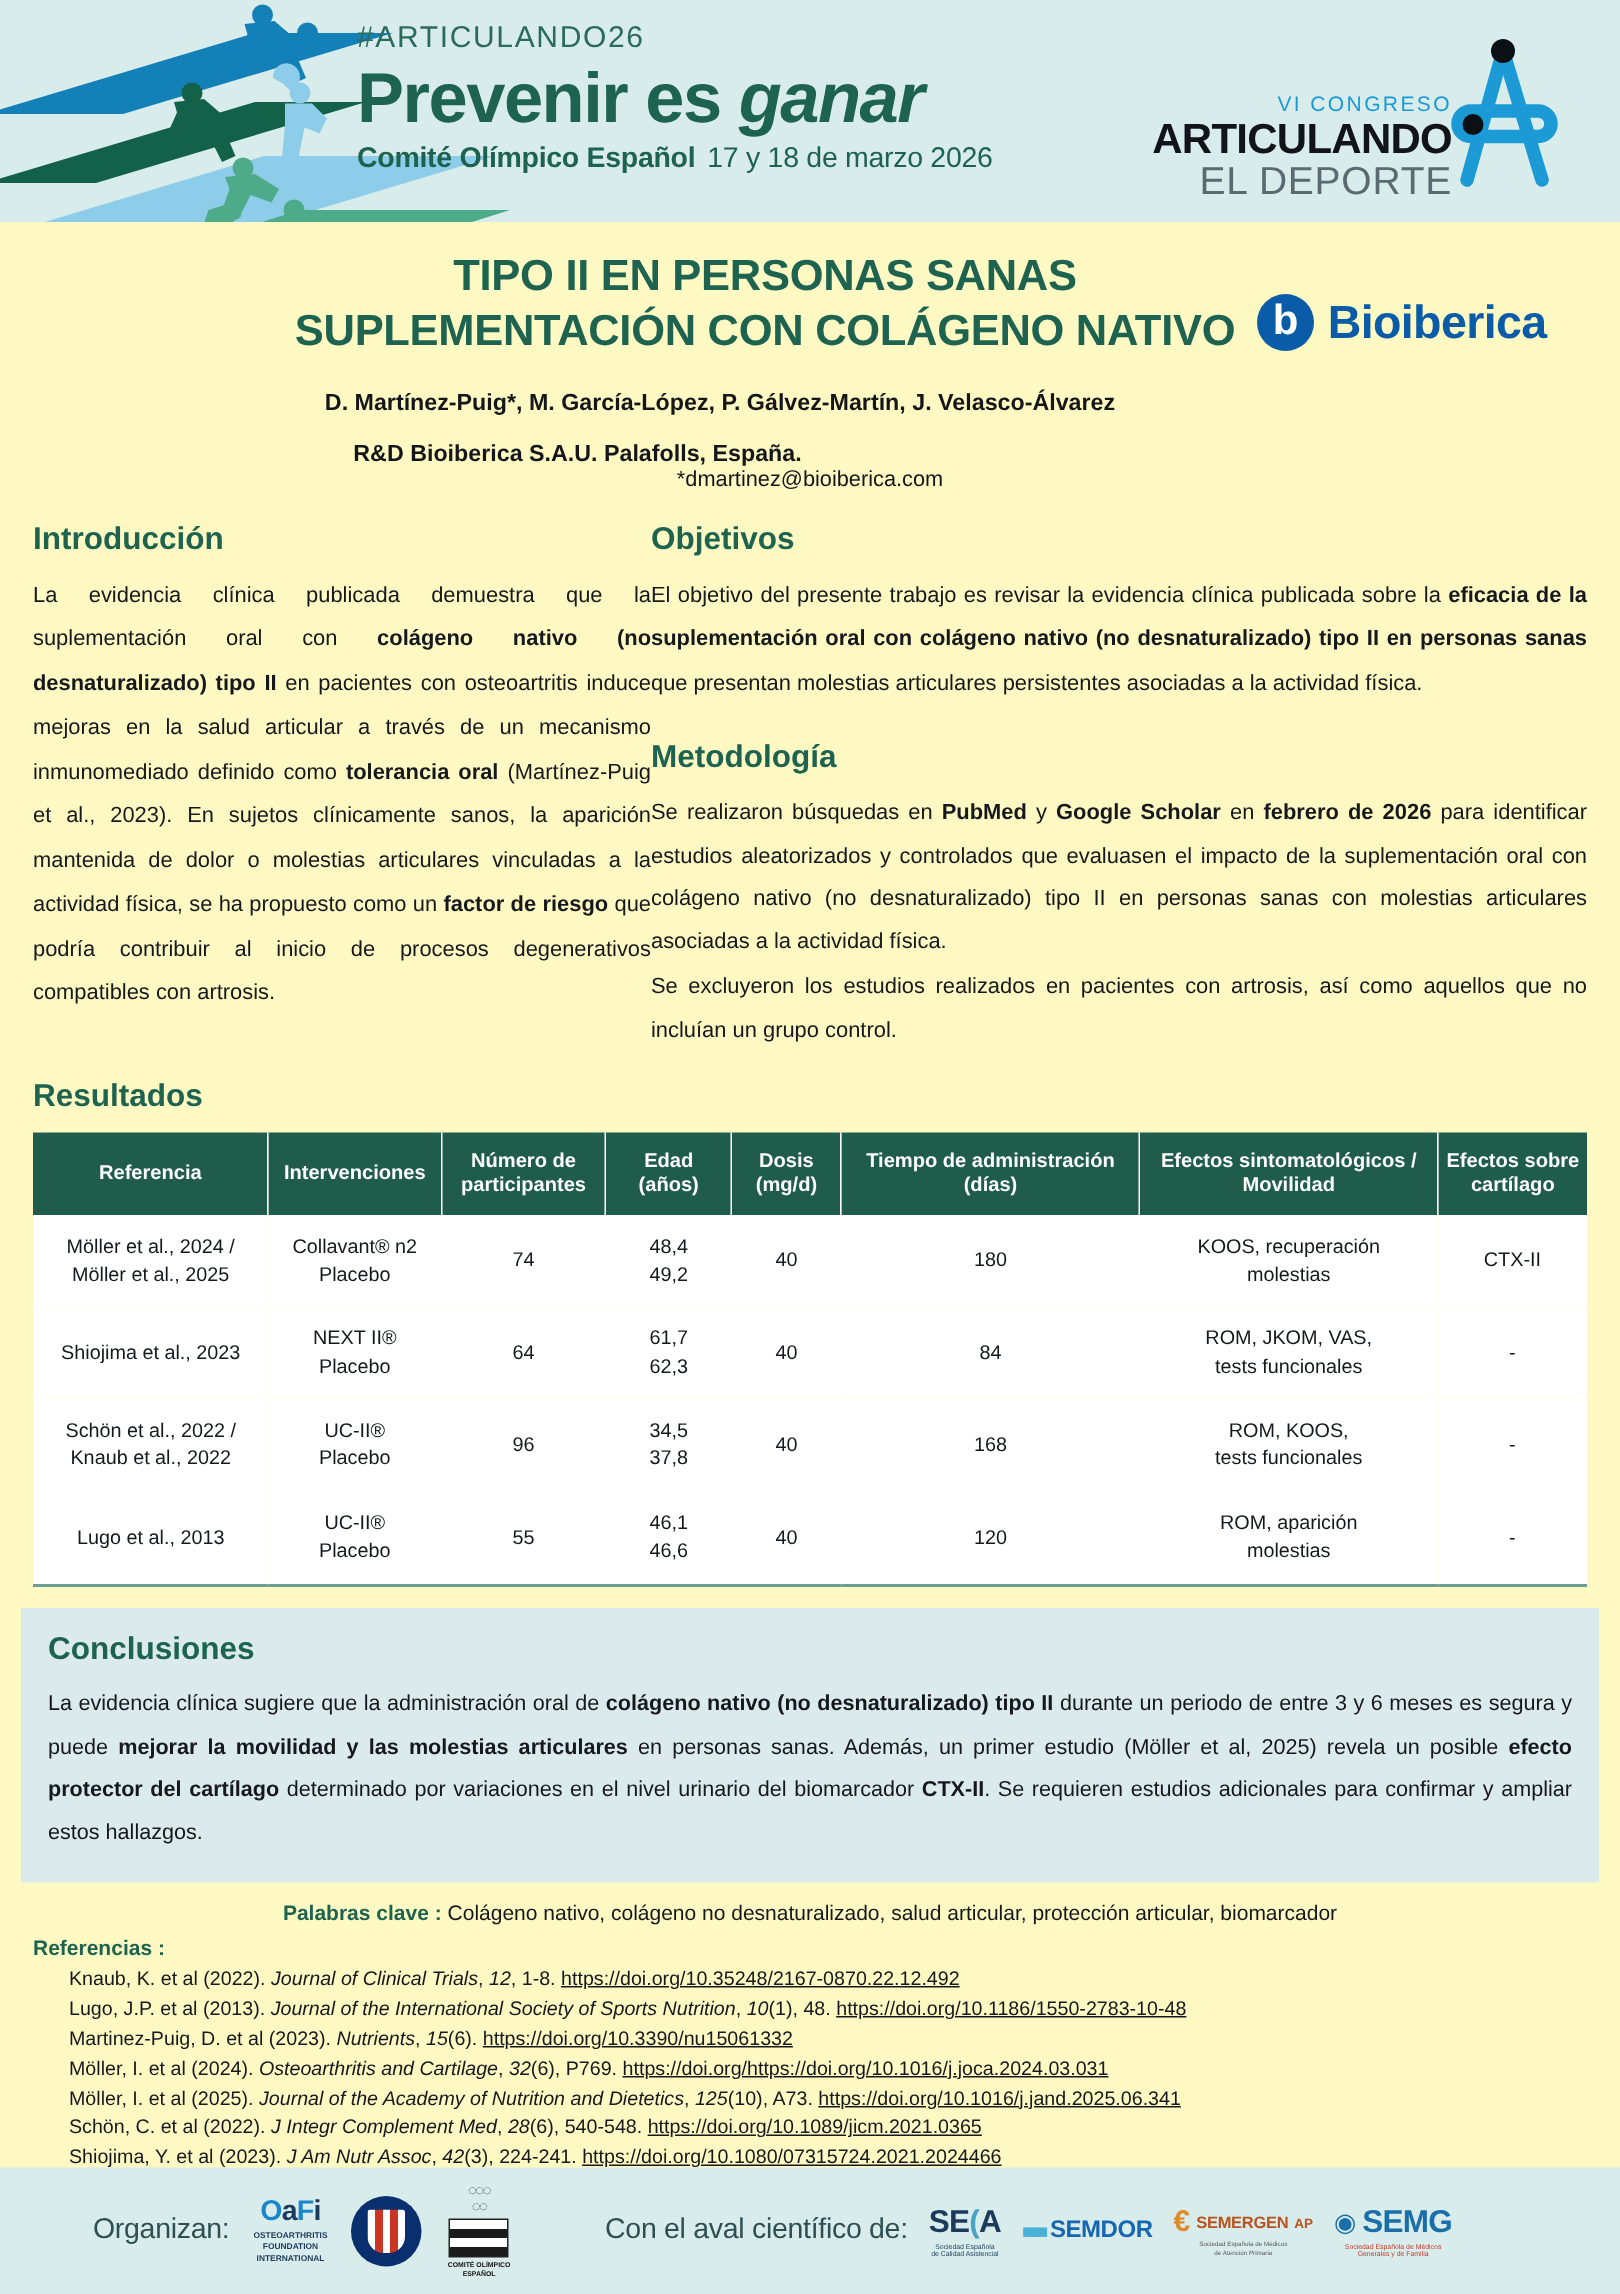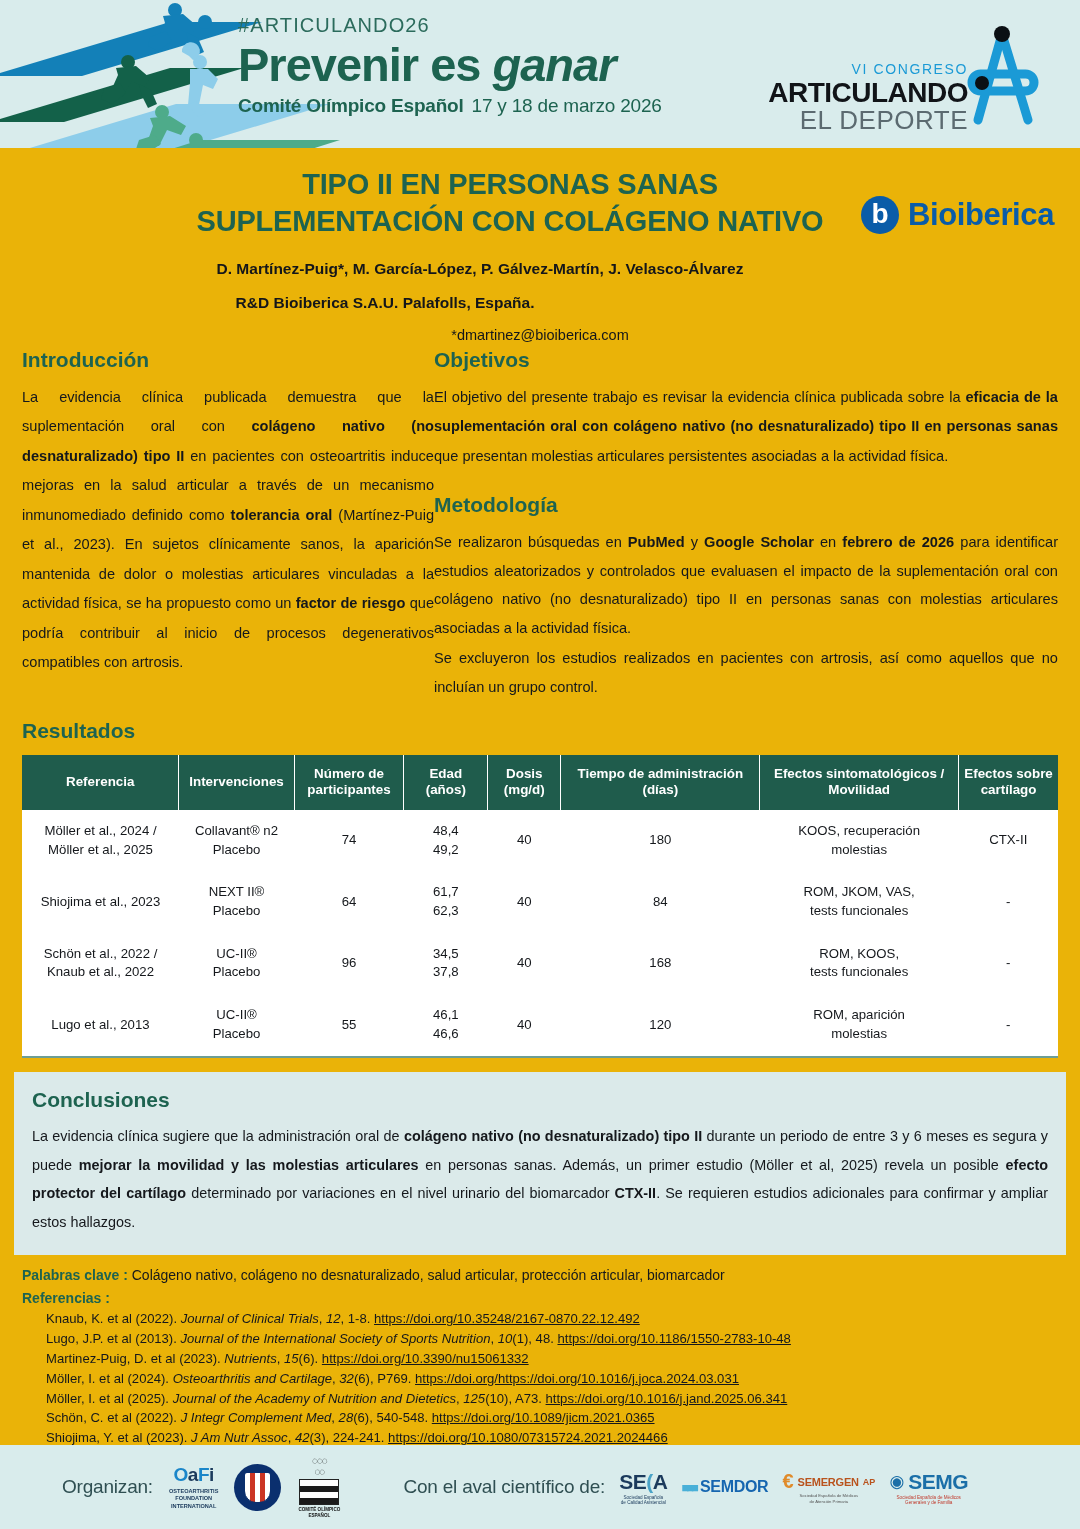--- a/index.html
+++ b/index.html
@@ -6,21 +6,21 @@
   html, body {
     width: 1080px;
     height: 1529px;
     background: #ffffff;
     font-family: "Liberation Sans", sans-serif;
   }
   .poster {
     position: relative;
     width: 1080px;
     height: 1529px;
-    background: #eab308;
+    background: #fef9c3;
     overflow: hidden;
   }
 
   
   .banner {
     position: relative;
     width: 1080px;
     height: 148px;
     background: #d9ecec;
     overflow: hidden;
@@ -118,25 +118,24 @@
     font-size: 15.5px;
     font-weight: bold;
     color: #14161a;
     margin-top: 16px;
     padding-right: 310px;
   }
   .email {
     text-align: center;
     font-size: 14.5px;
     color: #14161a;
-    margin-top: 15px;
   }
   .bioiberica {
     position: absolute;
-    right: 26px; top: 48px;
+    right: 49px; top: 48px;
     display: flex;
     align-items: center;
     gap: 9px;
   }
   .bio-mark {
     width: 38px; height: 38px;
     border-radius: 50%;
     background: #0a5ca8;
     position: relative;
   }
@@ -242,21 +241,21 @@
   .concl-text {
     font-size: 14.4px;
     line-height: 2.0;
     color: #15181c;
     text-align: justify;
   }
   .concl-text b { font-weight: bold; }
 
   
   .kwrefs { padding: 12px 22px 0 22px; }
-  .kw-line { font-size: 14px; color: #15181c; margin-bottom: 7px; }
+  .kw-line { font-size: 14px; color: #15181c; margin-bottom: 7px; text-align: center; }
   .kw-label { color: #1d6350; font-weight: bold; }
   .refs-label {
     color: #1d6350; font-weight: bold;
     font-size: 14px; margin-bottom: 3px;
   }
   .ref-item {
     font-size: 13.1px;
     color: #15181c;
     line-height: 1.52;
     padding-left: 24px;

